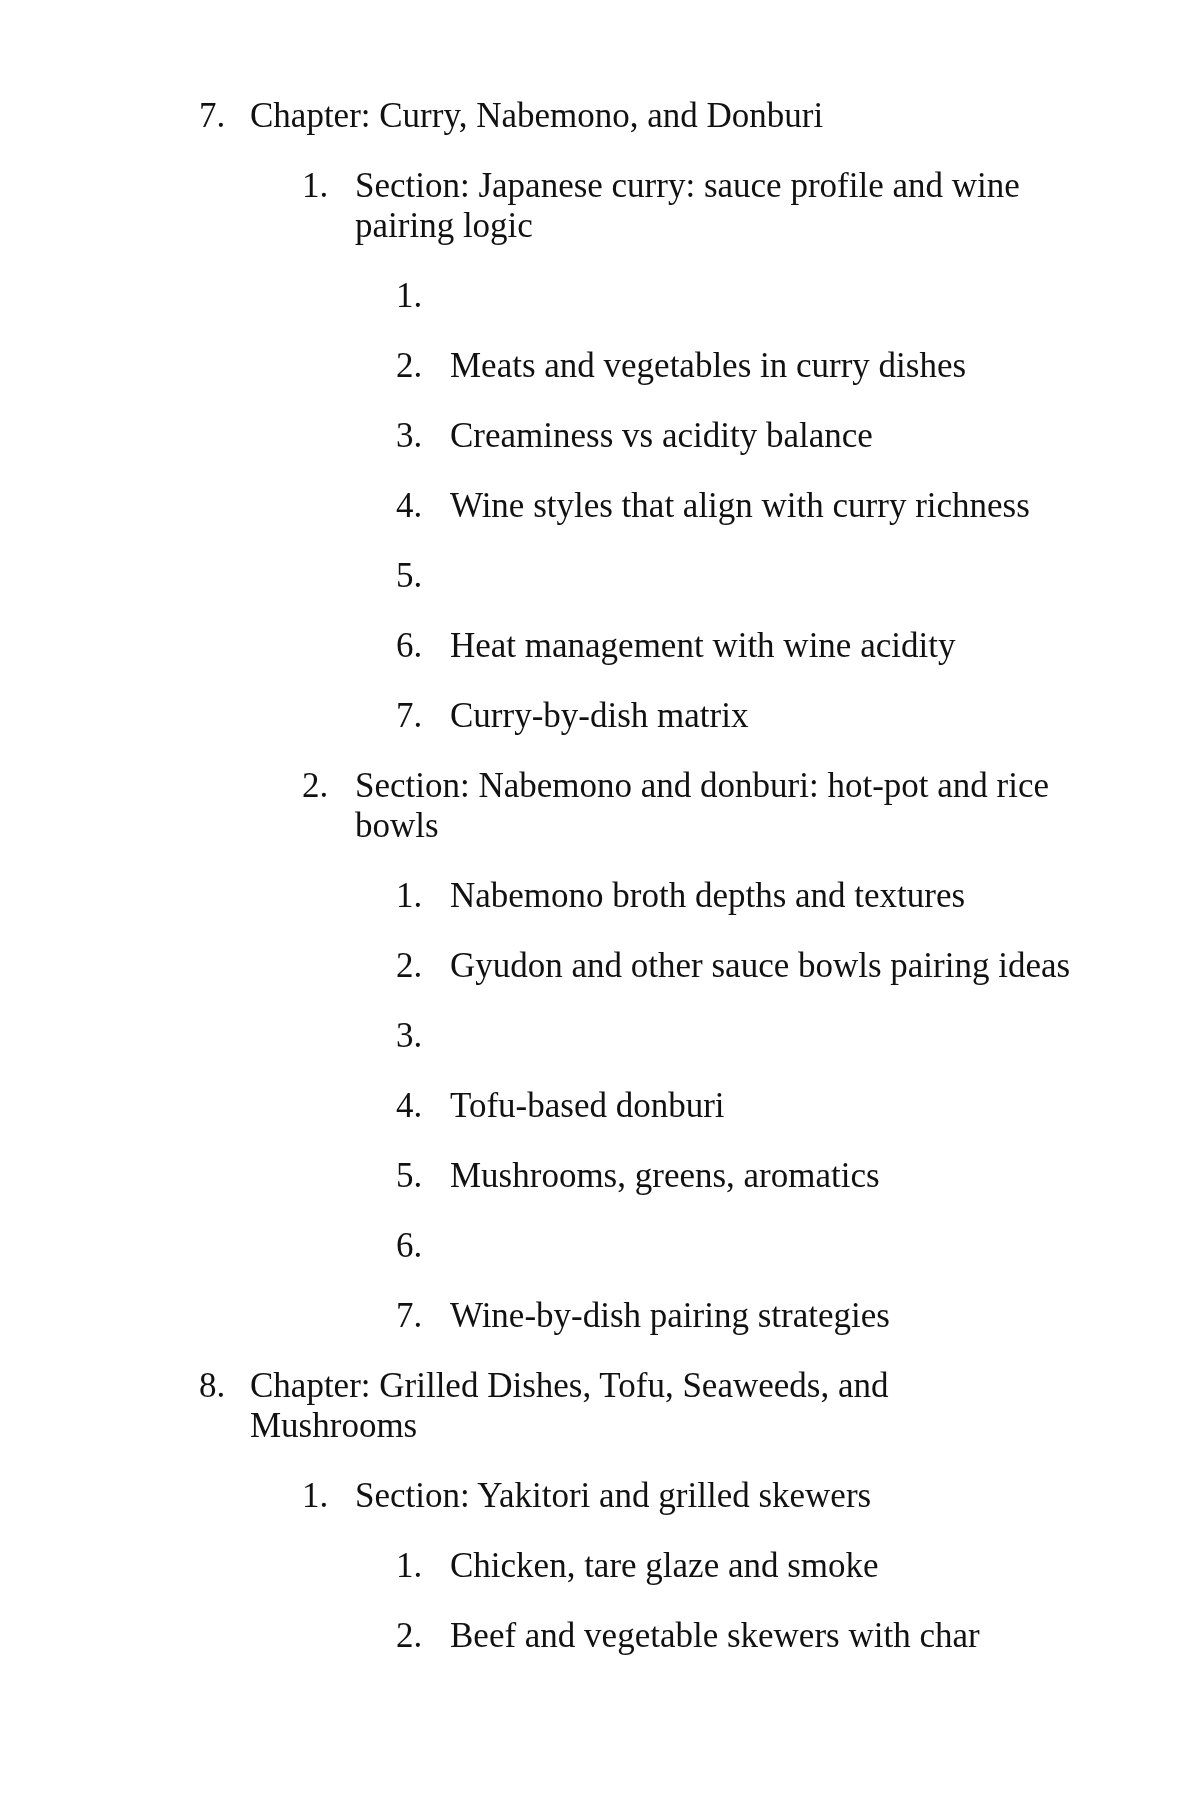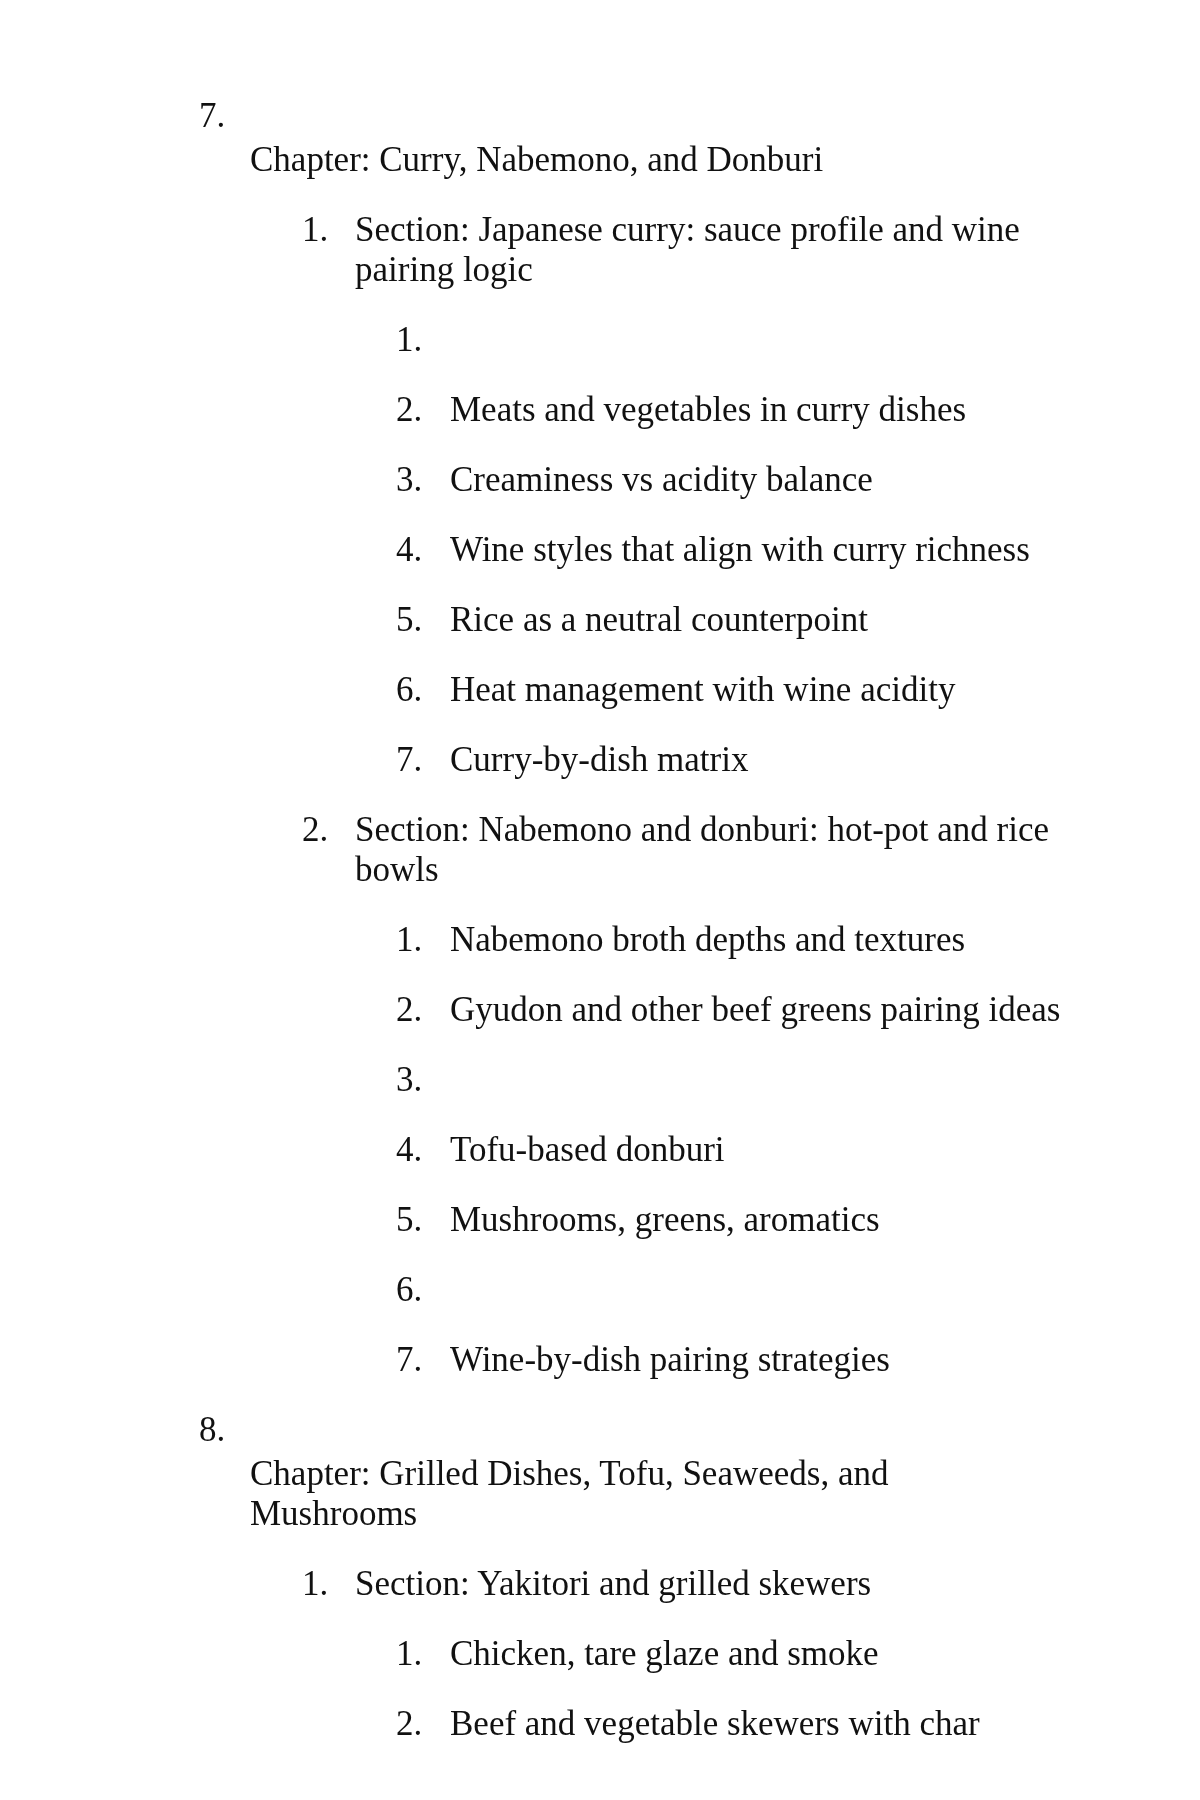--- a/index.html
+++ b/index.html
@@ -29,21 +29,21 @@
   .row.l2 { padding-left: 302px; }
   .row.l3 { padding-left: 396px; }
   .num {
     flex: 0 0 auto;
     white-space: nowrap;
   }
   .l1 .num { width: 51px; }
   .l2 .num { width: 53px; }
   .l3 .num { width: 54px; }
   .txt { display: block; }
-  .l1 .txt { max-width: 800px; margin-top: 44px; }
+  .l1 .txt { max-width: 800px; }
   .l2 .txt { max-width: 745px; }
   .l3 .txt { max-width: 680px; }
 </style>
 </head>
 <body>
 
 <div class="page">
 
   <div class="row l1">
     <span class="num">7.</span>
@@ -65,21 +65,20 @@
   <div class="row l3">
     <span class="num">3.</span>
     <span class="txt">Creaminess vs acidity balance</span>
   </div>
   <div class="row l3">
     <span class="num">4.</span>
     <span class="txt">Wine styles that align with curry richness</span>
   </div>
   <div class="row l3">
     <span class="num">5.</span>
-    <span class="txt">Rice as a neutral counterpoint</span>
   </div>
   <div class="row l3">
     <span class="num">6.</span>
     <span class="txt">Heat management with wine acidity</span>
   </div>
   <div class="row l3">
     <span class="num">7.</span>
     <span class="txt">Curry-by-dish matrix</span>
   </div>
 
@@ -87,21 +86,21 @@
     <span class="num">2.</span>
     <span class="txt">Section: Nabemono and donburi: hot-pot and rice bowls</span>
   </div>
 
   <div class="row l3">
     <span class="num">1.</span>
     <span class="txt">Nabemono broth depths and textures</span>
   </div>
   <div class="row l3">
     <span class="num">2.</span>
-    <span class="txt">Gyudon and other beef greens pairing ideas</span>
+    <span class="txt">Gyudon and other sauce bowls pairing ideas</span>
   </div>
   <div class="row l3">
     <span class="num">3.</span>
   </div>
   <div class="row l3">
     <span class="num">4.</span>
     <span class="txt">Tofu-based donburi</span>
   </div>
   <div class="row l3">
     <span class="num">5.</span>

